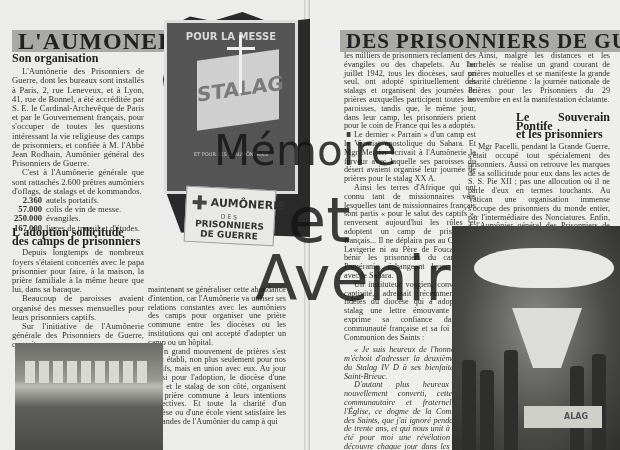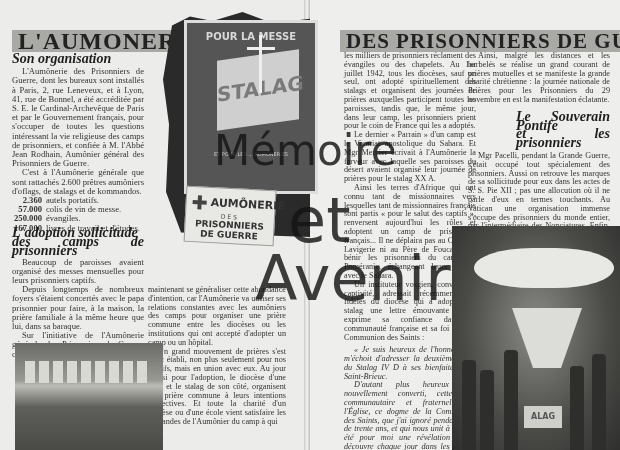--- a/index.html
+++ b/index.html
@@ -5,48 +5,48 @@
   html,body{margin:0;padding:0;}
   body{width:620px;height:450px;overflow:hidden;background:#e9e9e6;position:relative;font-family:"Liberation Serif","DejaVu Serif",serif;color:#2a2a2a;}
   .page{position:absolute;top:0;height:450px;background:#ececea;}
   .page.left{left:0;width:308px;}
   .page.right{left:308px;width:312px;background:#eeeeec;}
   .spine{position:absolute;left:304px;top:0;width:6px;height:450px;background:linear-gradient(90deg,#c9c9c6,#f4f4f2,#bdbdb9);}
   .title-band{position:absolute;background:#a9a9a6;height:22px;}
   .title-text{position:absolute;font-family:"Liberation Serif",serif;font-weight:bold;font-size:24px;letter-spacing:1px;color:#222;line-height:22px;white-space:nowrap;}
   .col{position:absolute;font-size:8.6px;line-height:9.2px;text-align:justify;color:#333;}
   .col p{margin:0;text-indent:10px;}
-  .h{font-weight:bold;font-size:14px;margin:0 0 4px 0;text-indent:0 !important;color:#1e1e1e;font-style:italic;}
+  .h{font-weight:bold;font-size:12px;margin:0 0 4px 0;text-indent:0 !important;color:#1e1e1e;}
   .stats{margin:0;padding:0;list-style:none;}
   .stats li{display:flex;}
   .stats .n{width:30px;text-align:right;margin-right:4px;font-weight:bold;}
   .it{font-style:italic;}
   .poster-wrap{position:absolute;left:160px;top:12px;width:150px;height:225px;background:#2a2a2a;clip-path:polygon(8% 6%,20% 2%,35% 4%,55% 0,75% 5%,100% 3%,100% 100%,14% 98%,4% 80%,6% 50%,2% 30%);}
-  .poster{position:absolute;left:184px;top:20px;width:128px;height:168px;background:#555;border:3px solid #ddd;}
+  .poster{position:absolute;left:164px;top:20px;width:128px;height:168px;background:#555;border:3px solid #ddd;}
   .poster .arc{position:absolute;left:0;right:0;top:8px;text-align:center;color:#d8d8d8;font-family:"DejaVu Sans",sans-serif;font-weight:bold;font-size:10px;}
   .poster .crate{position:absolute;left:30px;top:32px;width:82px;height:70px;background:#cfcfcf;transform:skewY(-8deg);}
   .poster .crate span{display:block;text-align:center;font-family:"DejaVu Sans",sans-serif;font-weight:bold;font-size:20px;color:#7a7a7a;margin-top:22px;}
   .poster .cross{position:absolute;left:72px;top:12px;width:3px;height:58px;background:#eee;}
   .poster .crossbar{position:absolute;left:60px;top:24px;width:28px;height:3px;background:#eee;}
   .poster .bottom{position:absolute;left:4px;right:4px;top:128px;font-family:"DejaVu Sans",sans-serif;font-size:5px;color:#ccc;line-height:6px;text-align:center;}
   .sign{position:absolute;left:185px;top:188px;width:88px;height:54px;background:#e8e8e4;border:1px solid #999;transform:rotate(3deg);}
   .sign .redcross{position:absolute;left:6px;top:8px;width:14px;height:14px;}
   .sign .redcross:before{content:"";position:absolute;left:5px;top:0;width:4px;height:14px;background:#444;}
   .sign .redcross:after{content:"";position:absolute;left:0;top:5px;width:14px;height:4px;background:#444;}
   .sign .t1{position:absolute;left:24px;top:8px;font-family:"DejaVu Sans",sans-serif;font-size:11px;font-weight:bold;color:#333;}
   .sign .t2{position:absolute;left:0;right:0;top:24px;text-align:center;font-family:"DejaVu Sans",sans-serif;font-size:6px;letter-spacing:2px;color:#444;}
   .sign .t3{position:absolute;left:0;right:0;top:31px;text-align:center;font-family:"DejaVu Sans",sans-serif;font-size:9px;font-weight:bold;color:#333;line-height:10px;}
   .photo{position:absolute;background:#777;overflow:hidden;}
   .photo.workroom{left:15px;top:343px;width:148px;height:107px;background:linear-gradient(180deg,#6a6a66 0%,#9a9a95 35%,#bdbdb8 40%,#5e5e5a 60%,#4a4a47 100%);}
   .photo.workroom .pin{position:absolute;top:18px;height:22px;width:10px;background:#d9d9d4;}
   .photo.nun{left:452px;top:226px;width:168px;height:224px;background:radial-gradient(ellipse at 50% 45%,#8a8a86 0%,#4a4a47 60%,#2f2f2d 100%);}
   .nun .hat{position:absolute;left:22px;top:22px;width:140px;height:40px;background:#e8e8e4;border-radius:50%/60%;}
   .nun .collar{position:absolute;left:60px;top:82px;width:70px;height:60px;background:#dcdcd8;clip-path:polygon(0 0,100% 0,70% 100%,30% 100%);}
   .nun .bottle{position:absolute;bottom:0;width:14px;background:#2e2e2c;border-radius:4px 4px 0 0;}
-  .nun .label{position:absolute;left:72px;top:180px;width:38px;height:22px;background:#cfcfca;font-family:"DejaVu Sans",sans-serif;font-size:8px;font-weight:bold;color:#555;text-align:center;line-height:22px;}
+  .nun .label{position:absolute;left:72px;top:180px;width:38px;height:22px;background:#cfcfca;font-family:"DejaVu Sans",sans-serif;font-size:8px;font-weight:bold;color:#555;line-height:22px;padding-left:40px;}
   .watermark{position:absolute;font-family:"DejaVu Sans",sans-serif;color:rgba(20,20,20,0.82);font-weight:normal;line-height:1;white-space:nowrap;pointer-events:none;}
 </style>
 </head>
 <body>
 
 <div class="page left"></div>
 <div class="page right"></div>
 <div class="spine"></div>
 
 <div class="title-band" style="left:12px;top:30px;width:164px;"></div>
@@ -73,22 +73,22 @@
       </li>
     <li>
         <span class="n">167.000</span>
         <span>livres de travail et d'études.</span>
       </li>
   </ul>
 </div>
 
 <div class="col" style="left:12px;top:228px;width:132px;">
   <div class="h" style="margin-bottom:2px;"><span>L'adoption sollicitude</span><br><span>des camps de prisonniers</span></div>
+  <p>Depuis longtemps de nombreux foyers s'étaient concertés avec le papa prisonnier pour faire, à la maison, la prière familiale à la même heure que lui, dans sa baraque.</p>
   <p>Beaucoup de paroisses avaient organisé des messes mensuelles pour leurs prisonniers captifs.</p>
-  <p>Depuis longtemps de nombreux foyers s'étaient concertés avec le papa prisonnier pour faire, à la maison, la prière familiale à la même heure que lui, dans sa baraque.</p>
   <p>Sur l'initiative de l'Aumônerie générale des Prisonniers de Guerre, on voit</p>
 </div>
 
 <div class="col" style="left:148px;top:286px;width:138px;font-size:8.2px;line-height:8.8px;">
   <p style="text-indent:0;">maintenant se généraliser cette abondance d'intention, car l'Aumônerie va utiliser ses relations constantes avec les aumôniers des camps pour organiser une prière commune entre les diocèses ou les institutions qui ont accepté d'adopter un camp ou un hôpital.</p>
   <p>Un grand mouvement de prières s'est donc établi, non plus seulement pour nos captifs, mais en union avec eux. Au jour choisi pour l'adoption, le diocèse d'une part, et le stalag de son côté, organisent une prière commune à leurs intentions respectives. Et toute la charité d'un diocèse ou d'une école vient satisfaire les demandes de l'Aumônier du camp à qui</p>
 </div>
 
 <div class="photo workroom">
   <div class="pin" style="left:10px;"></div>

